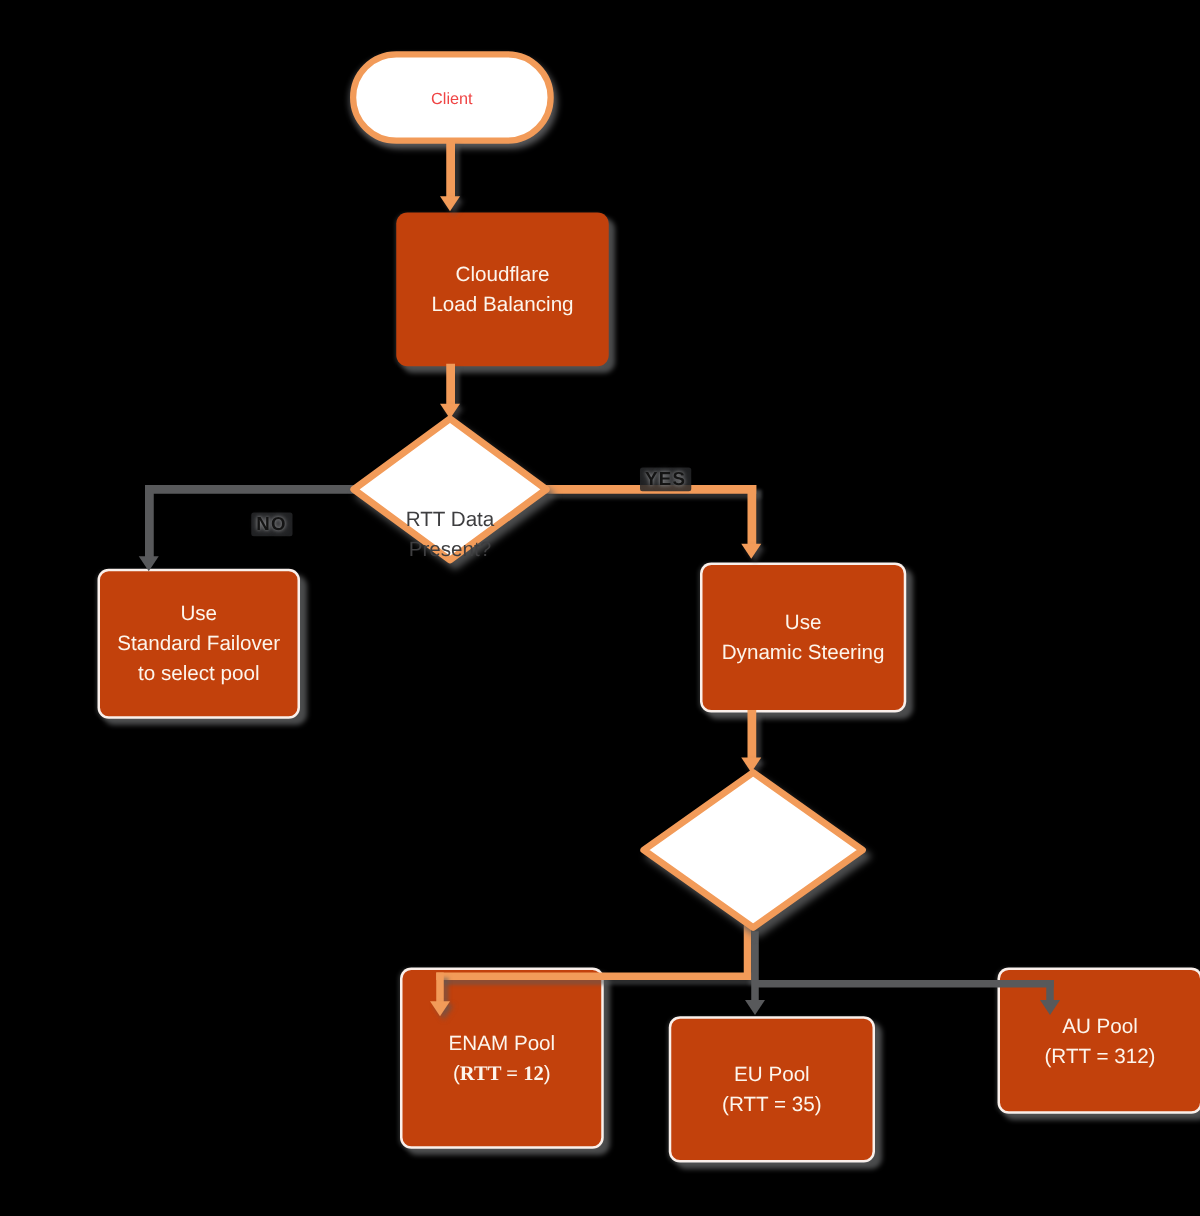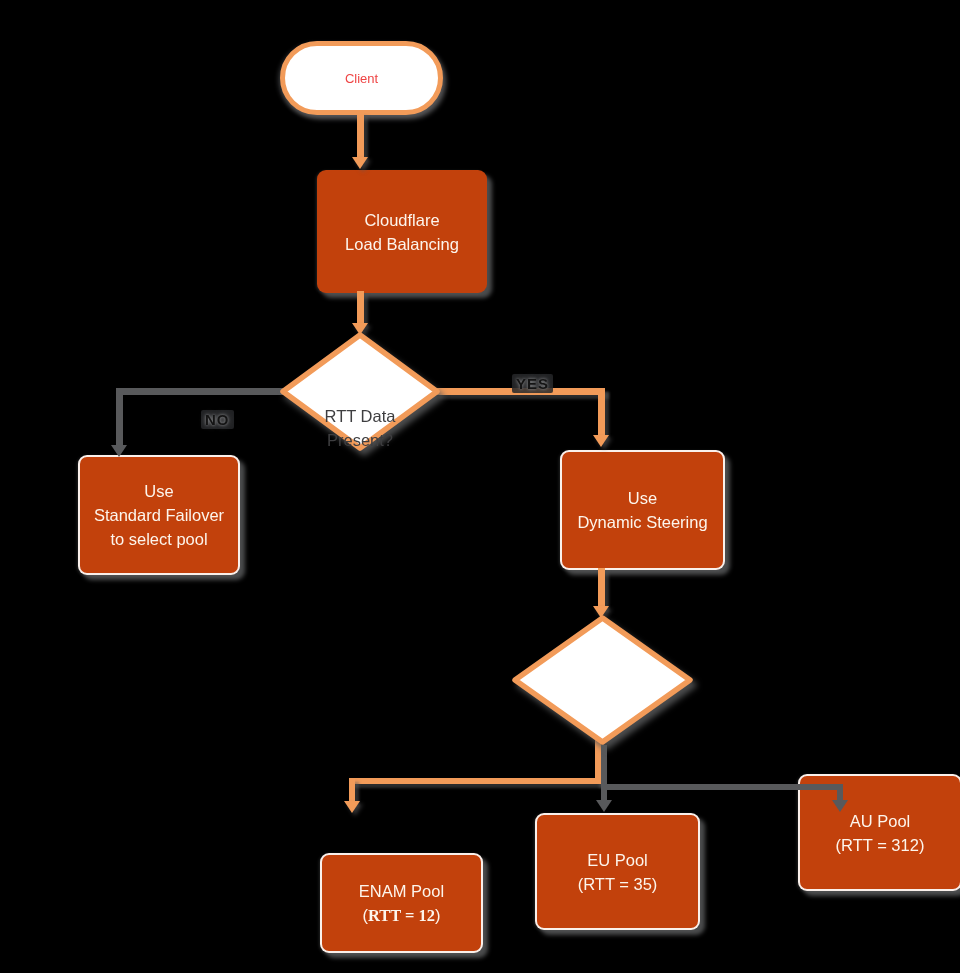--- a/index.html
+++ b/index.html
@@ -101,21 +101,21 @@
 
   <div class="node obox bordered" style="left:520px;top:450px;width:165px;height:120px;">
     <div>Use</div>
     <div>Dynamic Steering</div>
   </div>
 
   <svg class="diamond-svg" style="left:511px;top:614px;" width="183" height="132" viewBox="0 0 183 132">
     <polygon points="91.5,4 179,66 91.5,128 4,66" fill="#ffffff" stroke="#F29B59" stroke-width="5.5" stroke-linejoin="round"></polygon>
   </svg>
 
-  <div class="node obox bordered" style="left:280px;top:853px;width:163px;height:100px;">
+  <div class="node obox bordered" style="left:280px;top:774px;width:163px;height:145px;">
     <div>ENAM Pool</div>
     <div>
       <span>(</span><span class="bold">RTT = 12</span><span>)</span>
     </div>
   </div>
 
   <div class="node obox bordered" style="left:495px;top:813px;width:165px;height:117px;">
     <div>EU Pool</div>
     <div>(RTT = 35)</div>
   </div>

